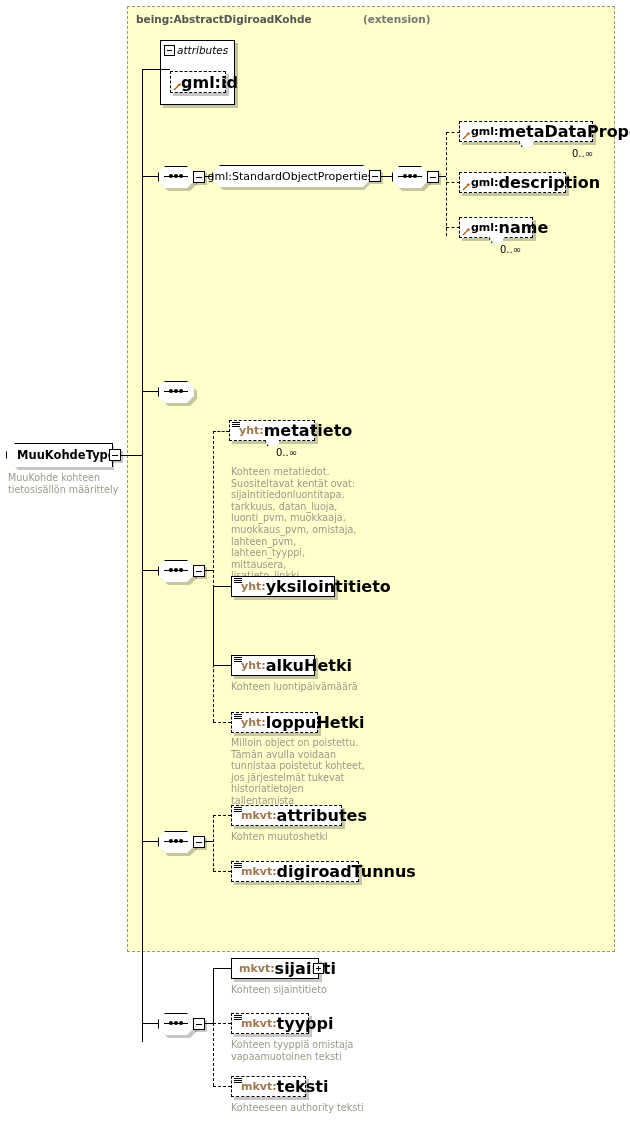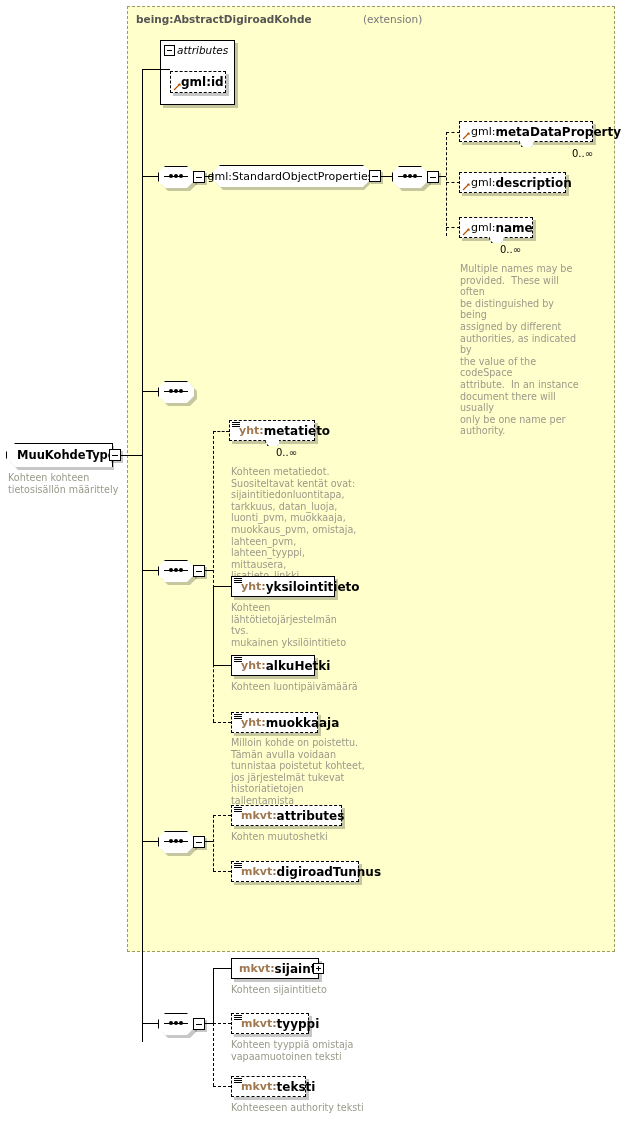--- a/index.html
+++ b/index.html
@@ -15,43 +15,43 @@
     position:absolute;
     background:#ffffcc;
     border:1px dashed #9a9a6a;
     box-sizing:border-box;
   }
   .ext-title{
     position:absolute;
     font-size:10.5px;color:#555555;white-space:nowrap;
   }
   .ext-title b{color:#555555;font-weight:bold;}
-  .ext-title span{color:#777777;font-weight:normal;padding-left:48px;}
+  .ext-title span{color:#777777;font-weight:bold;padding-left:48px;}
 
   
   .ln{position:absolute;background:#000000;}
   .ln-h{height:1px;}
   .ln-v{width:1px;}
   .dln-v{position:absolute;width:0;border-left:1px dashed #000;}
   .dln-h{position:absolute;height:0;border-top:1px dashed #000;}
 
   
   .ebox{
     position:absolute;box-sizing:border-box;
     background:#ffffff;border:1px solid #000000;
     box-shadow:3px 3px 0 0 rgba(0,0,0,0.22);
     display:flex;align-items:center;
     padding:0 6px 0 7px;
     height:21px;
     white-space:nowrap;
   }
   .ebox.dashed{border:1px dashed #000000;}
-  .ebox .nm{font-size:12px;font-weight:bold;color:#000000;letter-spacing:0;}
+  .ebox .nm{font-size:16px;font-weight:bold;color:#000000;letter-spacing:0;}
   .ebox .pfx{font-size:11px;font-weight:bold;color:#a07850;}
-  .ebox .pfx.gml{color:#000000;font-weight:normal;}
+  .ebox .pfx.gml{color:#000000;font-weight:bold;}
 
   
   .doclines{
     position:absolute;left:2px;top:1px;width:8px;height:7px;
   }
   .doclines i{display:block;height:1px;background:#000;margin-bottom:1px;}
   .doclines i:nth-child(1){width:8px;}
   .doclines i:nth-child(2){width:8px;}
   .doclines i:nth-child(3){width:8px;}
 
@@ -174,21 +174,21 @@
     <b>being:AbstractDigiroadKohde</b>
     <span>(extension)</span>
   </div>
 
   <div class="tnode" style="left:6px;top:443px;width:105px;">
     <div class="sh"></div>
     <div class="bd"></div>
     <div class="lb">MuuKohdeType</div>
   </div>
   <div class="exp" style="left:109px;top:449px;"></div>
-  <div class="doc" style="left:8px;top:472px;width:115px;">Kohteen kohteen
+  <div class="doc" style="left:8px;top:472px;width:115px;">MuuKohde kohteen
 tietosisällön määrittely</div>
 
   <div class="ln ln-h" style="left:121px;top:455px;width:21px;"></div>
 
   <div class="ln ln-v" style="left:142px;top:176px;height:866px;"></div>
 
   <div class="attrbox" style="left:160px;top:40px;width:75px;height:65px;"></div>
   <div class="minusbox" style="left:164px;top:45px;"></div>
   <div class="attr-hdr" style="left:177px;top:44px;">attributes</div>
 
@@ -266,30 +266,20 @@
   <div class="ebox dashed" style="left:459px;top:217px;width:74px;height:21px;box-shadow:none;padding-left:11px;">
     <svg class="refarrow" viewBox="0 0 9 9" width="9" height="9">
       <path d="M1,8 L7,2" stroke="#b05000" stroke-width="1.1" fill="none"></path>
       <path d="M7.4,1.4 L7.6,4.2 L4.6,1.9 Z" fill="#b05000"></path>
     </svg>
     <span class="pfx gml">gml:</span>
       <span class="nm">name</span>
   </div>
   <div class="bulge" style="left:489px;top:237px;"></div>
   <div class="card" style="left:500px;top:244px;">0..∞</div>
-  <div class="doc" style="left:460px;top:263px;width:120px;">Multiple names may be
-provided.  These will often
-be distinguished by being
-assigned by different
-authorities, as indicated by
-the value of the codeSpace
-attribute.  In an instance
-document there will usually
-only be one name per
-authority.</div>
 
   <div class="seq" style="left:158px;top:381px;">
     <div class="octsh"></div>
     <div class="oct"></div>
     <div class="bar"></div>
     <div class="d d1"></div>
     <div class="d d2"></div>
     <div class="d d3"></div>
   </div>
   <div class="ln ln-h" style="left:142px;top:391px;width:16px;"></div>
@@ -337,46 +327,43 @@
 
   <div class="ebox" style="left:231px;top:576px;width:104px;height:21px;padding-left:9px;">
     <span class="doclines">
         <i></i>
         <i></i>
         <i></i>
       </span>
     <span class="pfx">yht:</span>
       <span class="nm">yksilointitieto</span>
   </div>
-  <div class="doc" style="left:231px;top:602px;width:125px;">Kohteen
-lähtötietojärjestelmän  tvs.
-mukainen yksilöintitieto</div>
 
   <div class="ebox" style="left:231px;top:655px;width:84px;height:21px;padding-left:9px;">
     <span class="doclines">
         <i></i>
         <i></i>
         <i></i>
       </span>
     <span class="pfx">yht:</span>
       <span class="nm">alkuHetki</span>
   </div>
   <div class="doc" style="left:231px;top:681px;width:140px;">Kohteen luontipäivämäärä</div>
 
   <div class="shadow" style="left:234px;top:715px;width:87px;height:21px;"></div>
   <div class="ebox dashed" style="left:231px;top:712px;width:87px;height:21px;box-shadow:none;padding-left:9px;">
     <span class="doclines">
         <i></i>
         <i></i>
         <i></i>
       </span>
     <span class="pfx">yht:</span>
-      <span class="nm">muokkaaja</span>
-  </div>
-  <div class="doc" style="left:231px;top:737px;width:135px;">Milloin kohde on poistettu.
+      <span class="nm">loppuHetki</span>
+  </div>
+  <div class="doc" style="left:231px;top:737px;width:135px;">Milloin object on poistettu.
 Tämän avulla voidaan
 tunnistaa poistetut kohteet,
 jos järjestelmät tukevat
 historiatietojen tallentamista</div>
 
   <div class="seq" style="left:158px;top:831px;">
     <div class="octsh"></div>
     <div class="oct"></div>
     <div class="bar"></div>
     <div class="d d1"></div>

